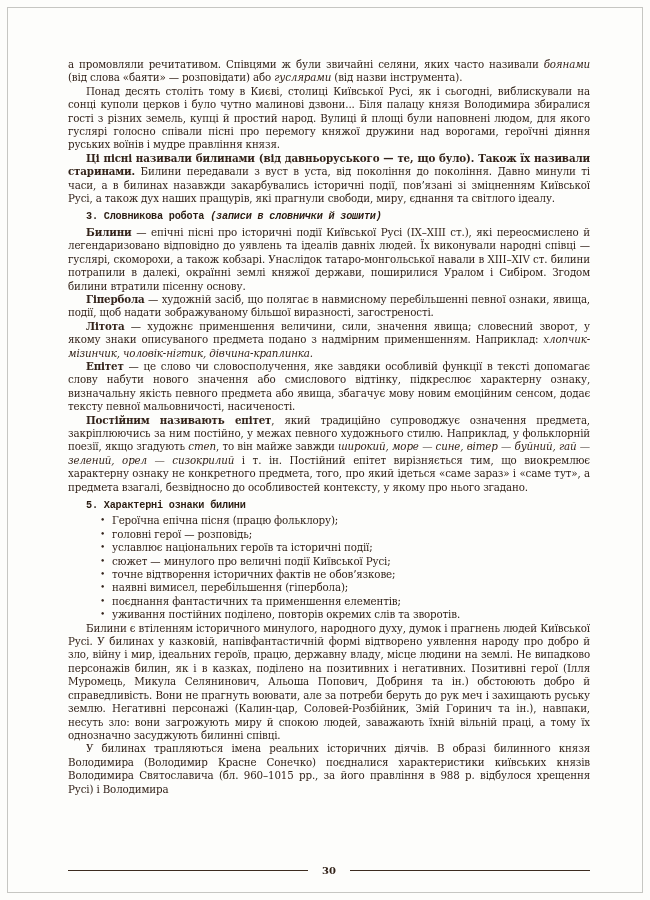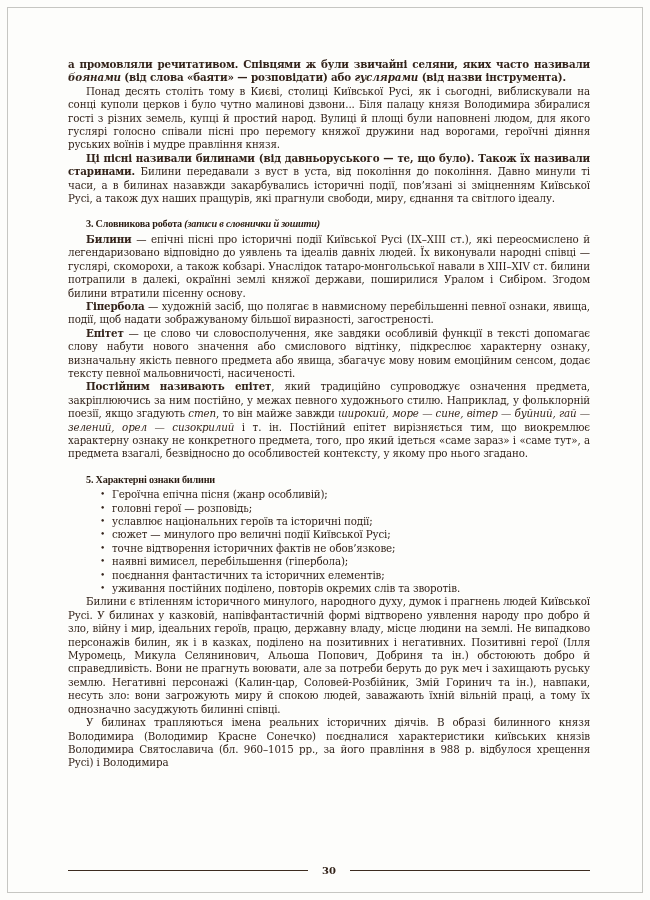--- a/index.html
+++ b/index.html
@@ -31,30 +31,30 @@
     width: 522px;
     font-size: 10.3px;
     line-height: 13.4px;
     letter-spacing: -0.15px;
     text-align: justify;
   }
   .para {
     margin: 0;
     text-indent: 18px;
   }
-  .para.no-indent { text-indent: 0; font-weight: bold; }
+  .para.no-indent { text-indent: 0; }
   .seg-b { font-weight: bold; }
   .seg-i { font-style: italic; }
   .seg-bi { font-weight: bold; font-style: italic; }
   .heading {
-    font-family: Liberation Serif, serif;
+    font-family: Liberation Mono, monospace;
     font-size: 10.2px;
     line-height: 13.4px;
     font-weight: bold;
-    margin: 12px 0 2px 0;
+    margin: 5px 0 2px 0;
     text-indent: 18px;
     text-align: left;
     letter-spacing: -0.2px;
     color: #2b1d13;
   }
   .bullets {
     list-style: none;
     margin: 0;
     padding: 0 0 0 32px;
     text-align: left;
@@ -97,31 +97,32 @@
   <div class="page-frame"></div>
 
   <div class="page-body">
 
   <p class="para no-indent"><span>а промовляли речитативом. Співцями ж були звичайні селяни, яких часто називали </span><span class="seg-i">боянами</span><span> (від слова «баяти» — розповідати) або </span><span class="seg-i">гуслярами</span><span> (від назви інструмента).</span></p>
       <p class="para"><span>Понад десять століть тому в Києві, столиці Київської Русі, як і сьогодні, виблискували на сонці куполи церков і було чутно малинові дзвони... Біля палацу князя Володимира збиралися гості з різних земель, купці й простий народ. Вулиці й площі були наповнені людом, для якого гуслярі голосно співали пісні про перемогу княжої дружини над ворогами, героїчні діяння руських воїнів і мудре правління князя.</span></p>
       <p class="para"><span class="seg-b">Ці пісні називали билинами (від давньоруського — те, що було). Також їх називали старинами.</span><span> Билини передавали з вуст в уста, від покоління до покоління. Давно минули ті часи, а в билинах назавжди закарбувались історичні події, пов’язані зі зміцненням Київської Русі, а також дух наших пращурів, які прагнули свободи, миру, єднання та світлого ідеалу.</span></p>
       <h3 class="heading"><span class="seg-b">3. Словникова робота </span><span class="seg-bi">(записи в словнички й зошити)</span></h3>
       <p class="para"><span class="seg-b">Билини</span><span> — епічні пісні про історичні події Київської Русі (IX–XIII ст.), які переосмислено й легендаризовано відповідно до уявлень та ідеалів давніх людей. Їх виконували народні співці — гуслярі, скоморохи, а також кобзарі. Унаслідок татаро-монгольської навали в XIII–XIV ст. билини потрапили в далекі, окраїнні землі княжої держави, поширилися Уралом і Сибіром. Згодом билини втратили пісенну основу.</span></p>
       <p class="para"><span class="seg-b">Гіпербола</span><span> — художній засіб, що полягає в навмисному перебільшенні певної ознаки, явища, події, щоб надати зображуваному більшої виразності, загостреності.</span></p>
+      <p class="para"><span class="seg-b">Літота</span><span> — художнє применшення величини, сили, значення явища; словесний зворот, у якому знаки описуваного предмета подано з надмірним применшенням. Наприклад: </span><span class="seg-i">хлопчик-мізинчик, чоловік-нігтик, дівчина-краплинка.</span></p>
       <p class="para"><span class="seg-b">Епітет</span><span> — це слово чи словосполучення, яке завдяки особливій функції в тексті допомагає слову набути нового значення або смислового відтінку, підкреслює характерну ознаку, визначальну якість певного предмета або явища, збагачує мову новим емоційним сенсом, додає тексту певної мальовничості, насиченості.</span></p>
       <p class="para"><span class="seg-b">Постійним</span><span class="seg-b"> називають </span><span class="seg-b">епітет</span><span>, який традиційно супроводжує означення предмета, закріплюючись за ним постійно, у межах певного художнього стилю. Наприклад, у фольклорній поезії, якщо згадують </span><span class="seg-i">степ</span><span>, то він майже завжди </span><span class="seg-i">широкий, море — сине, вітер — буйний, гай — зелений, орел — сизокрилий</span><span> і т. ін. Постійний епітет вирізняється тим, що виокремлює характерну ознаку не конкретного предмета, того, про який ідеться «саме зараз» і «саме тут», а предмета взагалі, безвідносно до особливостей контексту, у якому про нього згадано.</span></p>
       <h3 class="heading"><span class="seg-b">5. Характерні ознаки билини</span></h3>
       <ul class="bullets">
-        <li><span class="bullet">•</span><span>Героїчна епічна пісня (жанр особливій);</span></li>
+        <li><span class="bullet">•</span><span>Героїчна епічна пісня (працю фольклору);</span></li>
         <li><span class="bullet">•</span><span>головні герої — розповідь;</span></li>
         <li><span class="bullet">•</span><span>уславлює національних героїв та історичні події;</span></li>
         <li><span class="bullet">•</span><span>сюжет — минулого про величні події Київської Русі;</span></li>
         <li><span class="bullet">•</span><span>точне відтворення історичних фактів не обов’язкове;</span></li>
         <li><span class="bullet">•</span><span>наявні вимисел, перебільшення (гіпербола);</span></li>
-        <li><span class="bullet">•</span><span>поєднання фантастичних та історичних елементів;</span></li>
+        <li><span class="bullet">•</span><span>поєднання фантастичних та применшення елементів;</span></li>
         <li><span class="bullet">•</span><span>уживання постійних поділено, повторів окремих слів та зворотів.</span></li>
       </ul>
       <p class="para"><span>Билини є втіленням історичного минулого, народного духу, думок і прагнень людей Київської Русі. У билинах у казковій, напівфантастичній формі відтворено уявлення народу про добро й зло, війну і мир, ідеальних героїв, працю, державну владу, місце людини на землі. Не випадково персонажів билин, як і в казках, поділено на позитивних і негативних. Позитивні герої (Ілля Муромець, Микула Селянинович, Альоша Попович, Добриня та ін.) обстоюють добро й справедливість. Вони не прагнуть воювати, але за потреби беруть до рук меч і захищають руську землю. Негативні персонажі (Калин-цар, Соловей-Розбійник, Змій Горинич та ін.), навпаки, несуть зло: вони загрожують миру й спокою людей, заважають їхній вільній праці, а тому їх однозначно засуджують билинні співці.</span></p>
       <p class="para"><span>У билинах трапляються імена реальних історичних діячів. В образі билинного князя Володимира (Володимир Красне Сонечко) поєдналися характеристики київських князів Володимира Святославича (бл. 960–1015 рр., за його правління в 988 р. відбулося хрещення Русі) і Володимира</span></p>
     </div>
 
   <div class="footer">
     <div class="rule"></div>
     <div class="page-num">30</div>
     <div class="rule"></div>

